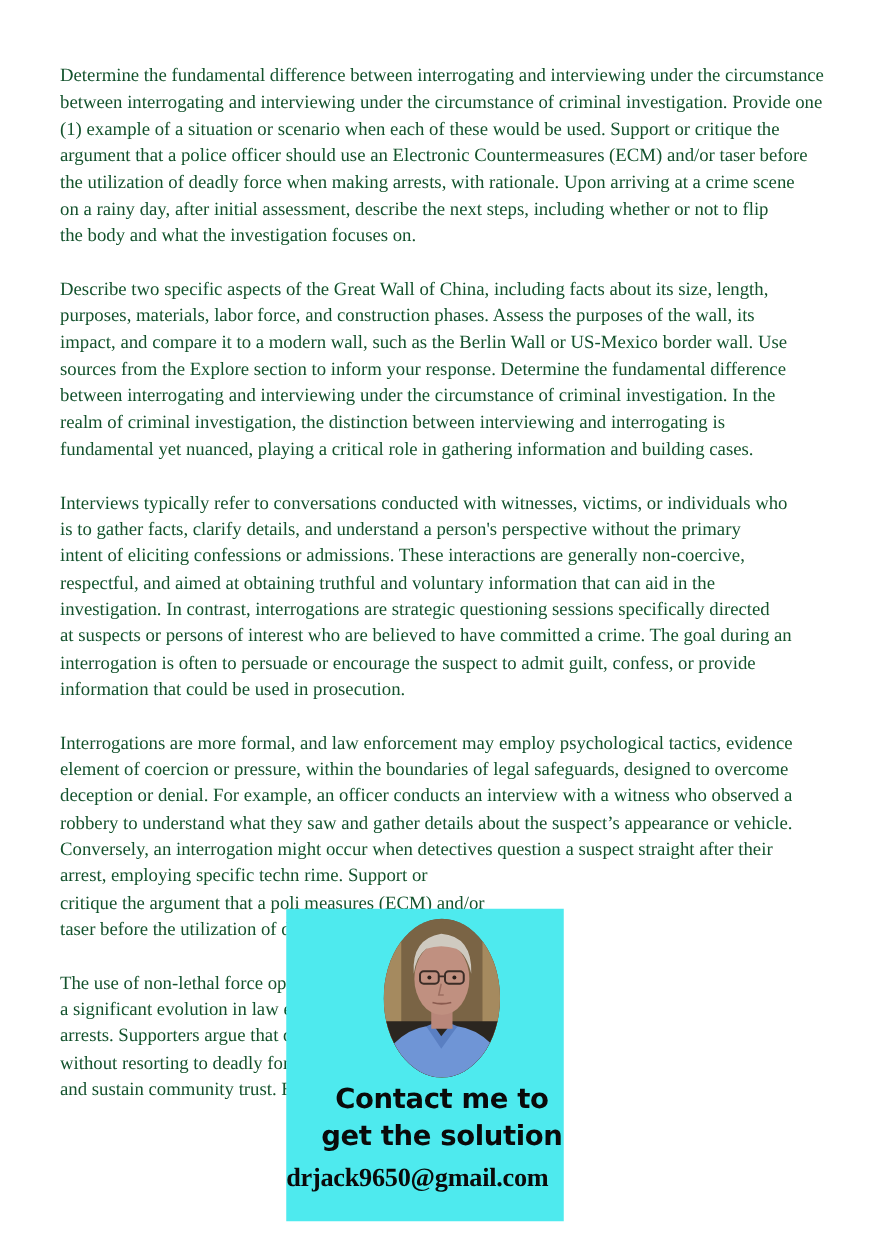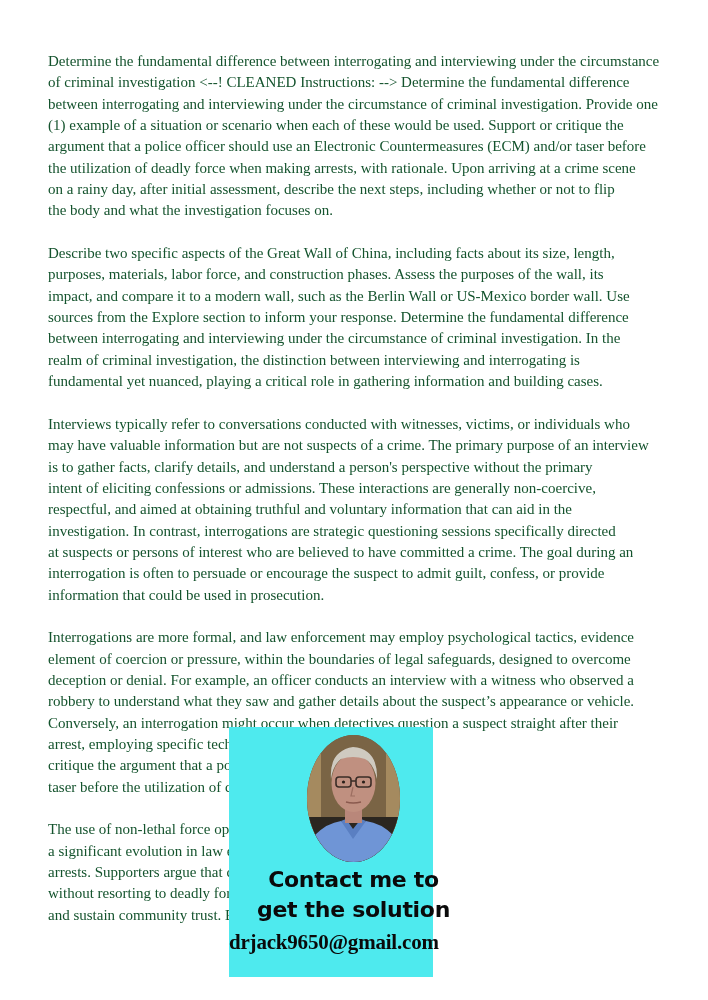--- a/index.html
+++ b/index.html
@@ -28,21 +28,21 @@
     margin: 0 0 21.35px 0;
   }
   .line {
     display: block;
     white-space: nowrap;
   }
   .promo {
     position: absolute;
     left: 229px;
     top: 727px;
-    width: 204px;
+    width: 222px;
     height: 250px;
     background: #4eeaee;
   }
   .portrait {
     position: absolute;
     left: 78px;
     top: 8px;
     width: 93px;
     height: 127px;
     border-radius: 50%;
@@ -81,40 +81,38 @@
     color: #0a0a0a;
     letter-spacing: -0.2px;
   }
 </style>
 </head>
 <body>
 
 <div class="page">
   <div class="para">
     <span class="line">Determine the fundamental difference between interrogating and interviewing under the circumstance</span>
-    <span class="line">of criminal investigation &lt;--! CLEANED Instructions: --&gt; Determine the fundamental difference</span>
     <span class="line">between interrogating and interviewing under the circumstance of criminal investigation. Provide one</span>
     <span class="line">(1) example of a situation or scenario when each of these would be used. Support or critique the</span>
     <span class="line">argument that a police officer should use an Electronic Countermeasures (ECM) and/or taser before</span>
     <span class="line">the utilization of deadly force when making arrests, with rationale. Upon arriving at a crime scene</span>
     <span class="line">on a rainy day, after initial assessment, describe the next steps, including whether or not to flip</span>
     <span class="line">the body and what the investigation focuses on.</span>
   </div>
   <div class="para">
     <span class="line">Describe two specific aspects of the Great Wall of China, including facts about its size, length,</span>
     <span class="line">purposes, materials, labor force, and construction phases. Assess the purposes of the wall, its</span>
     <span class="line">impact, and compare it to a modern wall, such as the Berlin Wall or US-Mexico border wall. Use</span>
     <span class="line">sources from the Explore section to inform your response. Determine the fundamental difference</span>
     <span class="line">between interrogating and interviewing under the circumstance of criminal investigation. In the</span>
     <span class="line">realm of criminal investigation, the distinction between interviewing and interrogating is</span>
     <span class="line">fundamental yet nuanced, playing a critical role in gathering information and building cases.</span>
   </div>
   <div class="para">
     <span class="line">Interviews typically refer to conversations conducted with witnesses, victims, or individuals who</span>
-    <span class="line">may have valuable information but are not suspects of a crime. The primary purpose of an interview</span>
     <span class="line">is to gather facts, clarify details, and understand a person's perspective without the primary</span>
     <span class="line">intent of eliciting confessions or admissions. These interactions are generally non-coercive,</span>
     <span class="line">respectful, and aimed at obtaining truthful and voluntary information that can aid in the</span>
     <span class="line">investigation. In contrast, interrogations are strategic questioning sessions specifically directed</span>
     <span class="line">at suspects or persons of interest who are believed to have committed a crime. The goal during an</span>
     <span class="line">interrogation is often to persuade or encourage the suspect to admit guilt, confess, or provide</span>
     <span class="line">information that could be used in prosecution.</span>
   </div>
   <div class="para">
     <span class="line">Interrogations are more formal, and law enforcement may employ psychological tactics, evidence</span>

